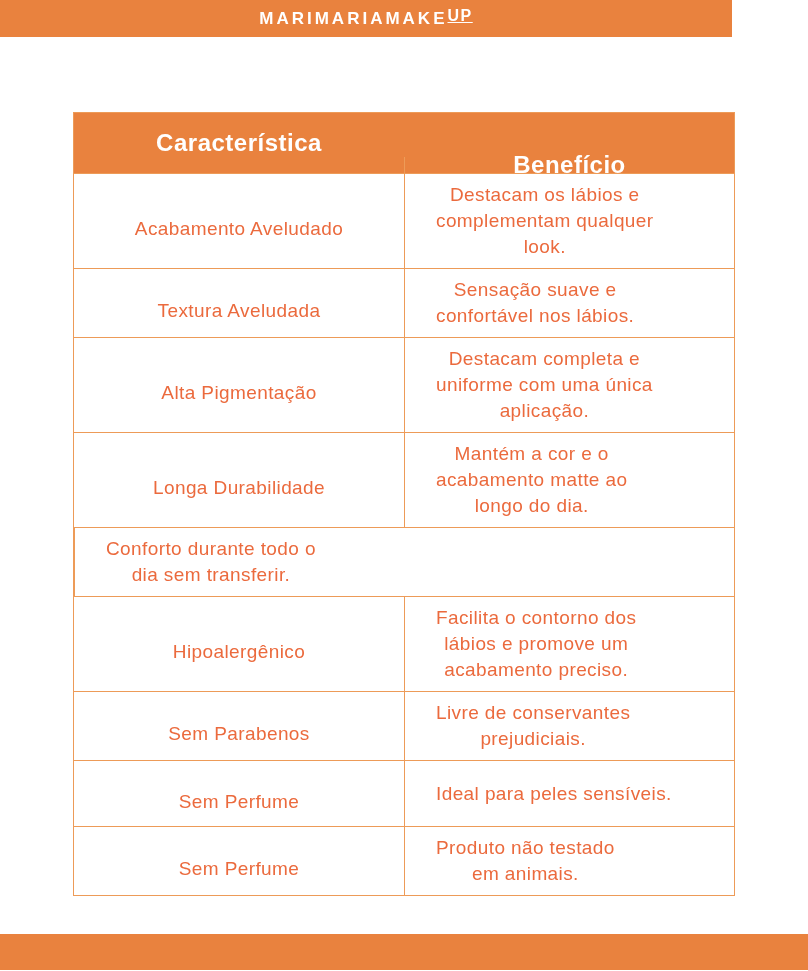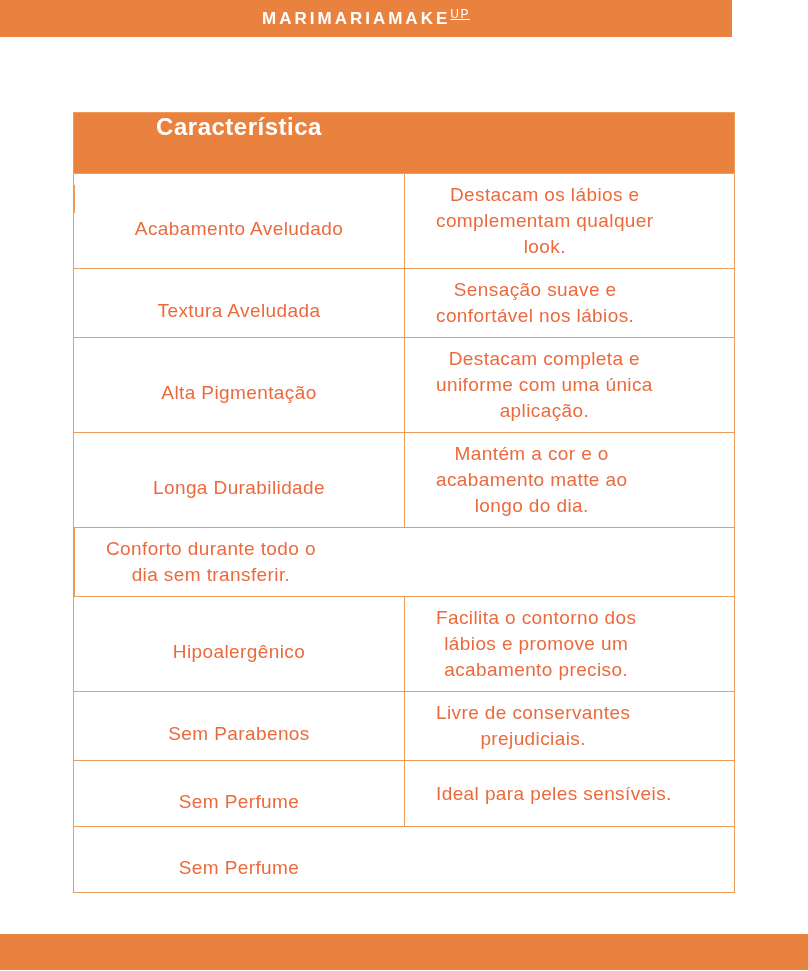--- a/index.html
+++ b/index.html
@@ -24,37 +24,36 @@
   }
   .logo{
     color:var(--white);
     font-weight:700;
     font-size:17px;
     letter-spacing:3px;
     line-height:1;
     display:flex;align-items:flex-start;
   }
   .logo-sup{
-    font-size:12px;
+    font-size:16px;
     letter-spacing:1.5px;
     text-decoration:underline;
     margin-top:-2px;
-    font-weight:400;
+    font-weight:700;
   }
   
   .table{
     position:absolute;
     left:73px;top:112px;width:662px;
     border:1px solid var(--border-orange);
   }
   .thead{
     display:flex;
     background:var(--accent);
     height:60px;
-    flex-direction:column;
   }
   .th{
     width:50%;
     display:flex;align-items:center;justify-content:center;
     color:var(--white);
     font-size:24px;
     font-weight:700;
     letter-spacing:0.5px;
   }
   .th + .th{border-left:1px solid var(--border-orange);margin-top:44px;}
@@ -143,17 +142,19 @@
         <div class="cell feature">Sem Parabenos</div>
         <div class="cell benefit">Livre de conservantes
 prejudiciais.</div>
       </div>
       <div class="row">
         <div class="cell feature">Sem Perfume</div>
         <div class="cell benefit">Ideal para peles sensíveis.</div>
       </div>
       <div class="row">
         <div class="cell feature">Sem Perfume</div>
+        <div class="cell benefit">Produto não testado
+em animais.</div>
       </div>
     </div>
 </div>
 
 <div class="bottombar"></div>
 
 </body></html>

